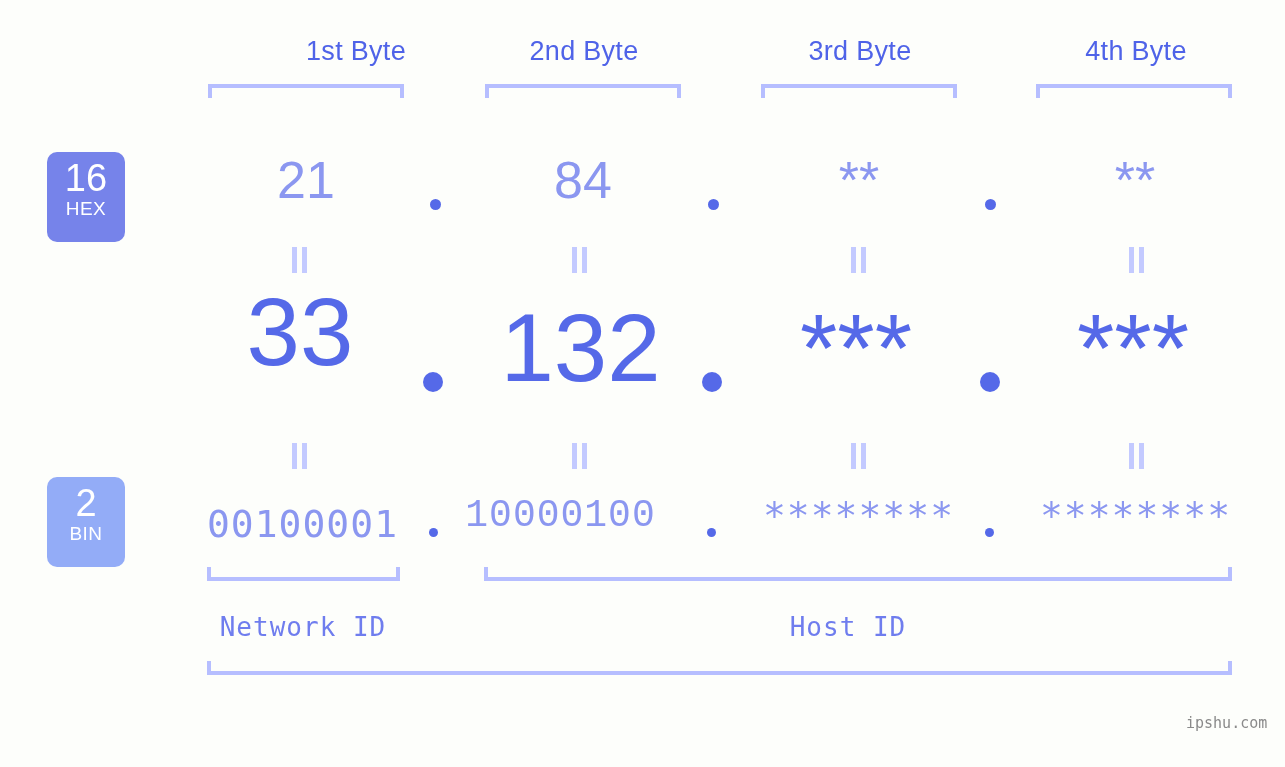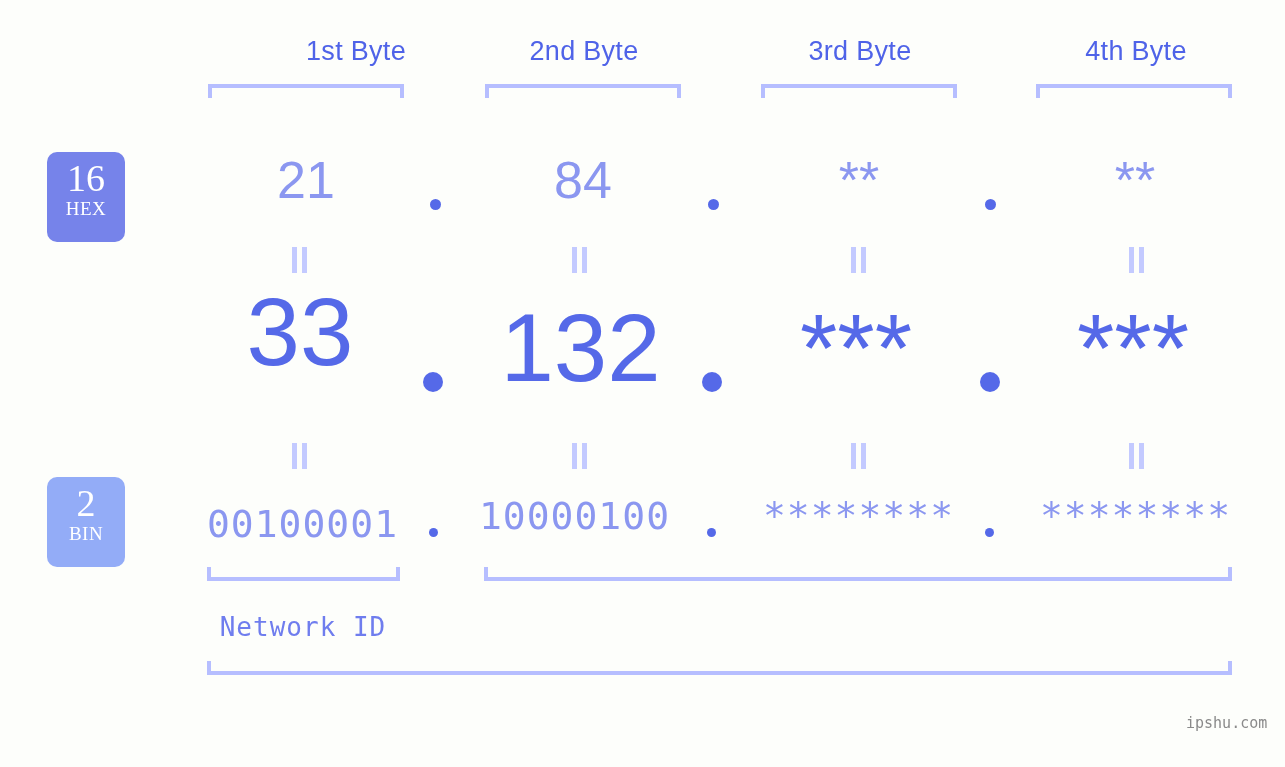--- a/index.html
+++ b/index.html
@@ -52,21 +52,21 @@
     box-sizing: border-box;
   }
 
   
   .badge {
     position: absolute;
     width: 78px;
     border-radius: 10px;
     color: #ffffff;
     text-align: center;
-    font-family: Liberation Serif, serif;
+    font-family: Liberation Sans, sans-serif;
     box-sizing: border-box;
     padding-top: 6px;
   }
   .badge .num {
     display: block;
     font-size: 38px;
     line-height: 40px;
     font-weight: 400;
   }
   .badge .nm {
@@ -236,31 +236,32 @@
       <i class="a"></i>
       <i class="b"></i>
     </div>
   <div class="eq" style="left:1129px; top:443px;">
       <i class="a"></i>
       <i class="b"></i>
     </div>
 
   <div class="binrow">
     <div class="cell" style="left:200px; top:495px; width:205px;margin-top:8px;">00100001</div>
-    <div class="cell" style="left:472px; top:495px; width:205px;">10000100</div>
+    <div class="cell" style="left:458px; top:495px; width:205px;font-family:Liberation Mono, monospace;">10000100</div>
     <div class="cell" style="left:756px; top:495px; width:205px;">********</div>
     <div class="cell" style="left:1033px; top:495px; width:205px;">********</div>
 
     <div class="dot dot-bin" style="left:429px; top:528px;"></div>
     <div class="dot dot-bin" style="left:707px; top:528px;"></div>
     <div class="dot dot-bin" style="left:985px; top:528px;"></div>
   </div>
 
   <div class="bracket-up" style="left:207px; top:567px; width:193px;"></div>
   <div class="bracket-up" style="left:484px; top:567px; width:748px;"></div>
 
   <div class="idlabel" style="left:203px; top:612px; width:200px;">Network ID</div>
+  <div class="idlabel" style="left:748px; top:612px; width:200px;">Host ID</div>
 
   <div class="bracket-up" style="left:207px; top:661px; width:1025px;"></div>
 
   <div class="watermark" style="left:1186px; top:714px;">ipshu.com</div>
 
 </div>
 
 </body></html>

